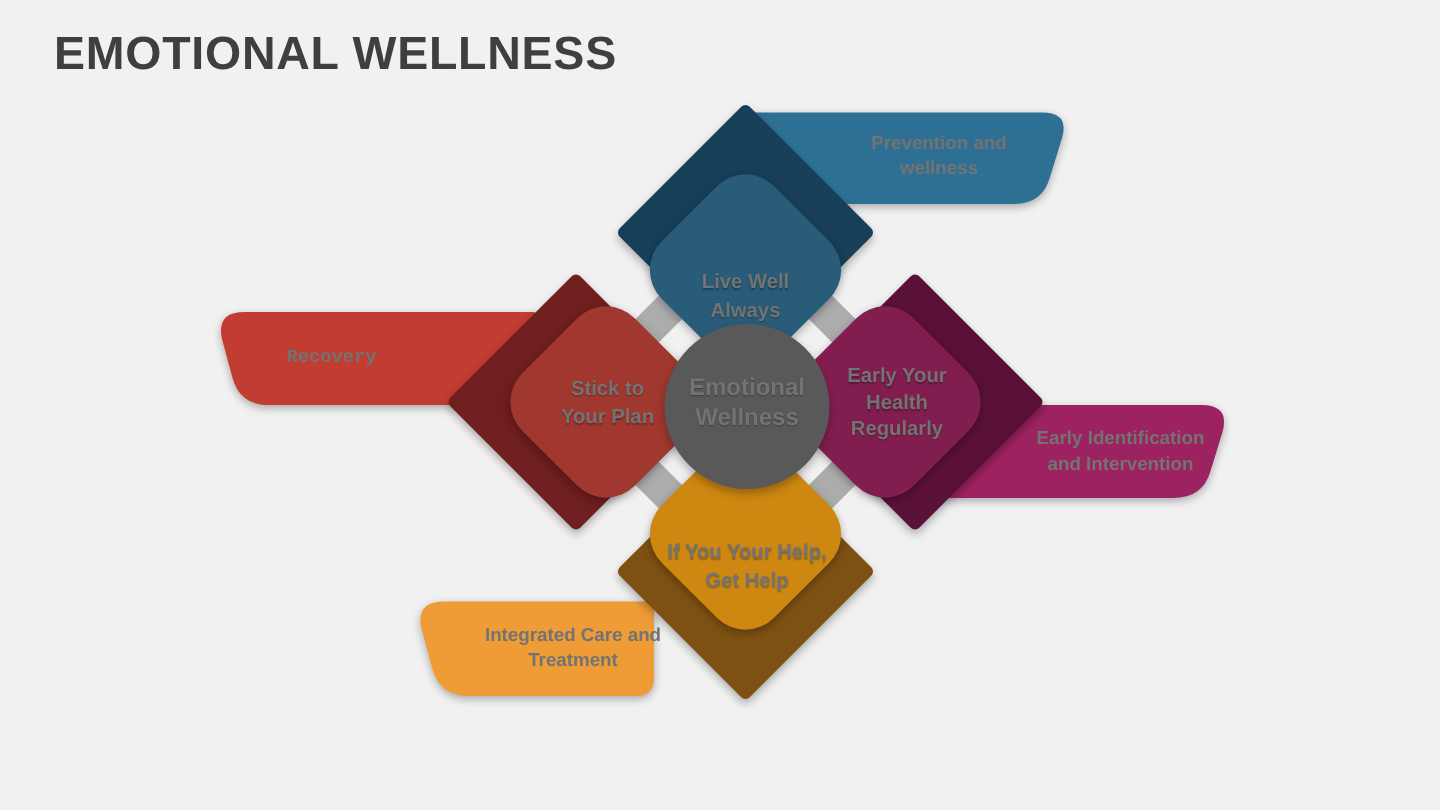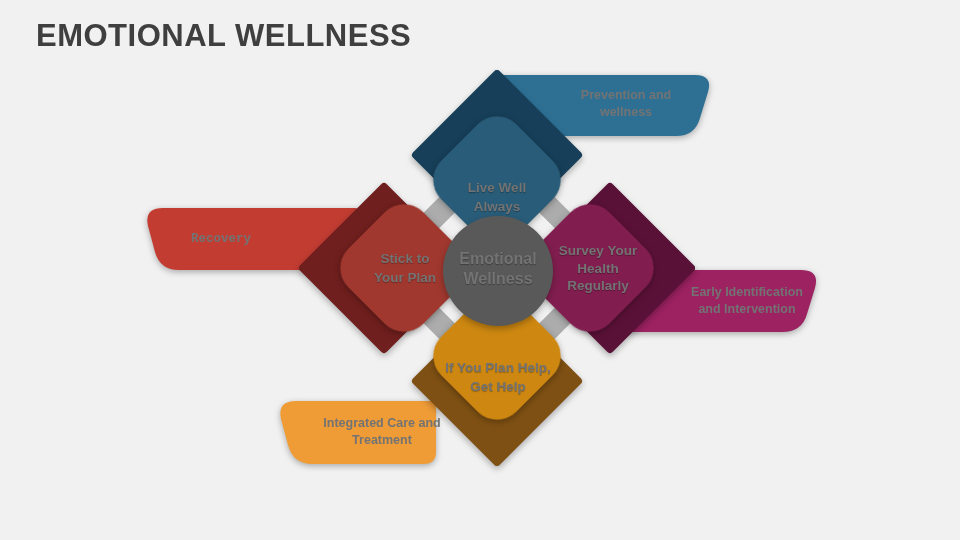--- a/index.html
+++ b/index.html
@@ -54,24 +54,24 @@
     </g>
 
     <circle cx="498" cy="271" r="55" class="shadow-soft" fill="#595959"></circle>
   </svg>
 
   <div class="lbl center-lbl" style="left:498px;top:269px;">Emotional
 Wellness</div>
 
   <div class="lbl node-lbl" style="left:497px;top:165px;margin-top:32px;">Live Well
 Always</div>
-  <div class="lbl node-lbl three" style="left:598px;top:268px;">Survey Your
+  <div class="lbl node-lbl three" style="left:598px;top:268px;">Early Your
 Health
 Regularly</div>
-  <div class="lbl node-lbl" style="left:498px;top:377px;">If You Plan Help,
+  <div class="lbl node-lbl" style="left:498px;top:377px;">If You Your Help,
 Get Help</div>
   <div class="lbl node-lbl" style="left:387px;top:268px;margin-left:18px;">Stick to
 Your Plan</div>
 
   <div class="lbl banner-lbl" style="left:626px;top:104px;">Prevention and
 wellness</div>
   <div class="lbl banner-lbl" style="left:747px;top:301px;text-align:center;">Early Identification
 and Intervention</div>
   <div class="lbl banner-lbl" style="left:382px;top:432px;">Integrated Care and
 Treatment</div>

